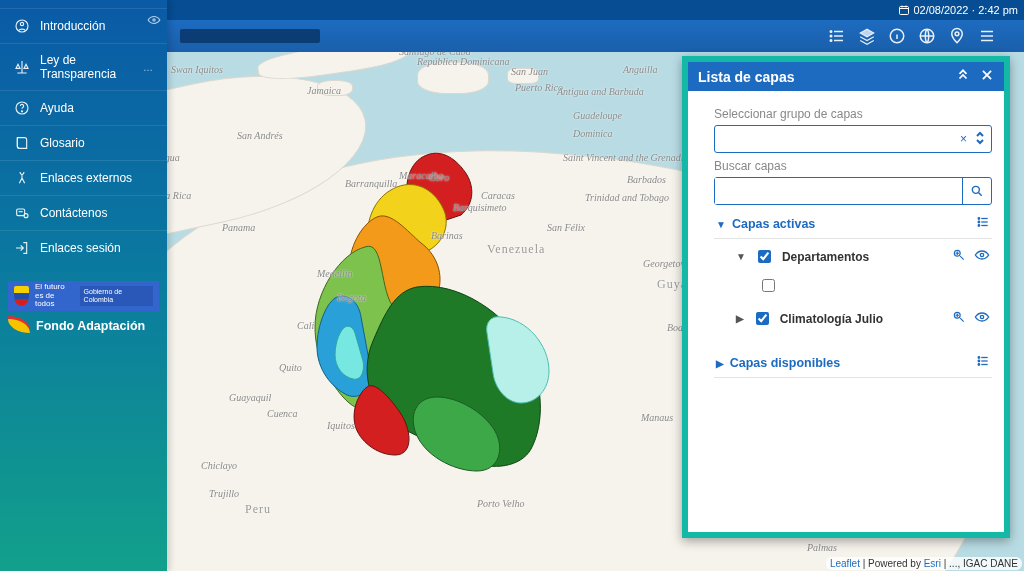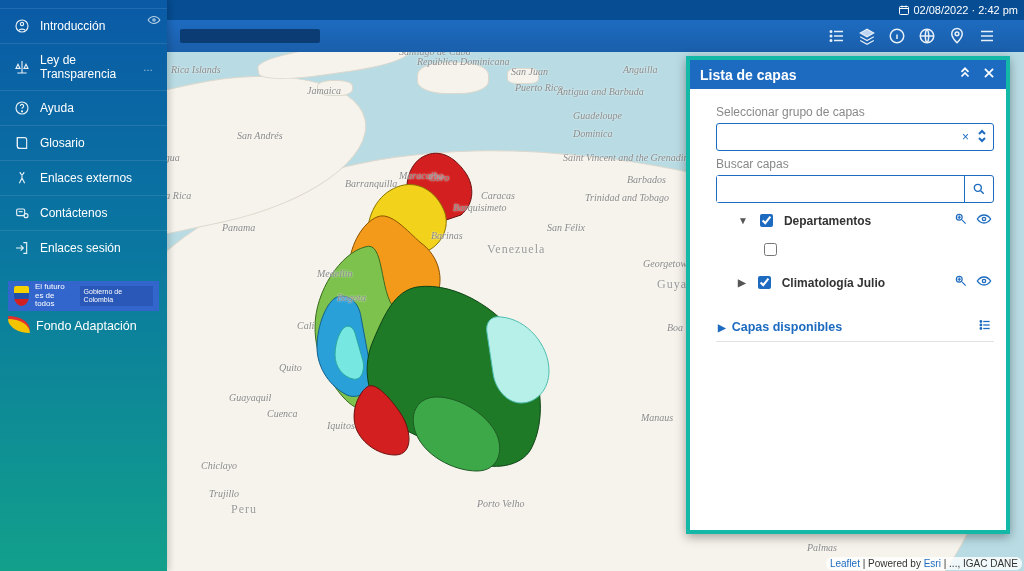--- a/index.html
+++ b/index.html
@@ -48,21 +48,21 @@
   .nav li svg { flex: 0 0 auto; opacity: .9; }
   .nav li .dots { margin-left: auto; opacity: .6; font-size: 10px;}
   .brand-strip {
     margin: 16px 8px 8px; background: #3366cc; height: 30px;
     display:flex; align-items:center; gap:6px; padding:0 6px;
     font-size:8px; line-height:1.1;
   }
   .brand-strip .shield{width:16px;height:20px;background:linear-gradient(#f6d100 33%,#1f4fa8 33% 66%,#d22020 66%);border-radius:2px 2px 50% 50%;}
   .brand-fondo{
     margin:6px 8px; display:flex; align-items:center; gap:6px;
-    font-size:12.5px; font-weight:400; color:#fff;
+    font-size:12.5px; font-weight:700; color:#fff;
   }
   .brand-fondo .swoosh{
     width:22px; height:14px; position:relative;
   }
   .brand-fondo .swoosh::before,
   .brand-fondo .swoosh::after{
     content:""; position:absolute; left:0; top:0; width:22px; height:14px;
     border-radius:0 100% 0 100%;
   }
   .brand-fondo .swoosh::before{background:#e03030; transform:translateY(-3px);}
@@ -103,21 +103,21 @@
   .pr{left:340px; top:16px; width:30px; height:14px; border-radius:30%;}
 
   
   .colombia{position:absolute; z-index:12;}
 
   
   .panel {
     position: absolute; right: 14px; top: 56px; width: 316px; height: 470px;
     background: #fff; box-shadow: 0 3px 10px rgba(0,0,0,.35);
     z-index: 50; display:flex; flex-direction:column;
-    border:4px solid #14b8a6;
+    border:6px solid #14b8a6;
   }
   .panel-header {
     background: #1d6bc0; color: #fff; padding: 6px 10px;
     display: flex; align-items: center; justify-content: space-between;
     font-weight: 700; font-size: 14px;
   }
   .panel-header .hdr-icons { display:flex; gap:10px; }
   .panel-body { padding: 10px 12px 8px; color:#777;margin-left:14px; }
   .field-label{font-size:12px; color:#888; margin:6px 0 4px;}
   .combo{
@@ -302,38 +302,38 @@
     <path d="M140 140c40-6 90 26 110 66 16 30 18 70 4 96-10 18-38 22-62 12l-70-34c-28-14-40-54-26-86 12-28 22-50 44-54z" fill="#1f7a28" stroke="#0e4414"></path>
     <path d="M224 170c26 2 48 28 48 54 0 18-12 32-28 32-14 0-26-14-28-30l-6-40c-2-10 4-18 14-16z" fill="#b6f0e8" stroke="#4cbfb1"></path>
     <path d="M90 240c-6 4-16 20-12 38 4 16 22 30 40 30 20 0 16-28 4-44-10-14-24-30-32-24z" fill="#d31f1f" stroke="#6b1010"></path>
     <path d="M160 250c20 0 46 14 58 34 10 18 4 40-18 40-24 0-54-16-62-40-6-20 4-34 22-34z" fill="#3da848" stroke="#1d5a24"></path>
   </svg>
 
   <span class="map-label big" style="left:320px; top:190px;">Venezuela</span>
   <span class="map-label big" style="left:490px; top:225px;">Guyana</span>
   <span class="map-label big" style="left:560px; top:250px;">Suriname</span>
   <span class="map-label big" style="left:520px; top:420px;">Brazil</span>
-  <span class="map-label big" style="left:64px; top:450px;">Peru</span>
+  <span class="map-label big" style="left:78px; top:450px;">Peru</span>
 
   <span class="map-label" style="left:-20px; top:138px;">Costa Rica</span>
   <span class="map-label" style="left:55px; top:170px;">Panama</span>
   <span class="map-label" style="left:-30px; top:100px;">Nicaragua</span>
   <span class="map-label" style="left:140px; top:33px;">Jamaica</span>
   <span class="map-label" style="left:250px; top:4px;">República Dominicana</span>
   <span class="map-label" style="left:348px; top:30px;">Puerto Rico</span>
   <span class="map-label" style="left:336px; top:14px;margin-left:8px;">San Juan</span>
   <span class="map-label" style="left:390px; top:34px;">Antigua and Barbuda</span>
   <span class="map-label" style="left:406px; top:58px;">Guadeloupe</span>
   <span class="map-label" style="left:406px; top:76px;">Dominica</span>
   <span class="map-label" style="left:460px; top:122px;">Barbados</span>
   <span class="map-label" style="left:396px; top:100px;">Saint Vincent and the Grenadines</span>
   <span class="map-label" style="left:418px; top:140px;">Trinidad and Tobago</span>
   <span class="map-label" style="left:456px; top:12px;">Anguilla</span>
 
-  <span class="map-label" style="left:4px;  top:12px;">Rica Islands</span>
+  <span class="map-label" style="left:4px;  top:12px;">Swan Iquitos</span>
   <span class="map-label" style="left:70px; top:78px;text-align:right;">San Andrés</span>
   <span class="map-label" style="left:232px; top:-6px;">Santiago de Cuba</span>
 
   <span class="map-label" style="left:170px; top:240px;">Bogota</span>
   <span class="map-label" style="left:150px; top:216px;">Medellín</span>
   <span class="map-label" style="left:130px; top:268px;">Cali</span>
   <span class="map-label" style="left:178px; top:126px;">Barranquilla</span>
   <span class="map-label" style="left:232px; top:118px;">Maracaibo</span>
   <span class="map-label" style="left:314px; top:138px;">Caracas</span>
   <span class="map-label" style="left:286px; top:150px;">Barquisimeto</span>
@@ -389,20 +389,33 @@
     <div class="searchbox">
       <input type="text" placeholder="" style="">
       <div class="sbtn">
         <svg width="14" height="14" viewBox="0 0 24 24" fill="none" stroke="#1d6bc0" stroke-width="2.4">
             <circle cx="10" cy="10" r="6"></circle>
             <path d="m20 20-5.5-5.5"></path>
           </svg>
       </div>
     </div>
 
+    <div class="section">
+      <span><span class="chev">▼</span><span>Capas activas</span></span>
+      <span style="color:#1d6bc0">
+        <svg width="14" height="14" viewBox="0 0 24 24" fill="none" stroke="#1d6bc0" stroke-width="2.2">
+            <circle cx="5" cy="6" r="1.3" fill="#1d6bc0"></circle>
+            <path d="M9 6h11"></path>
+            <circle cx="5" cy="12" r="1.3" fill="#1d6bc0"></circle>
+            <path d="M9 12h11"></path>
+            <circle cx="5" cy="18" r="1.3" fill="#1d6bc0"></circle>
+            <path d="M9 18h11"></path>
+          </svg>
+      </span>
+    </div>
 
     <div class="layer-row">
       <span style="font-size:10px;color:#555">▼</span>
       <input type="checkbox" checked="" style="">
       <span>Departamentos</span>
       <span class="end">
         <span>
           <svg width="14" height="14" viewBox="0 0 24 24" fill="none" stroke="#1d6bc0" stroke-width="2">
               <circle cx="9" cy="9" r="5"></circle>
               <path d="M9 6v6M6 9h6M20 20l-6-6"></path>

